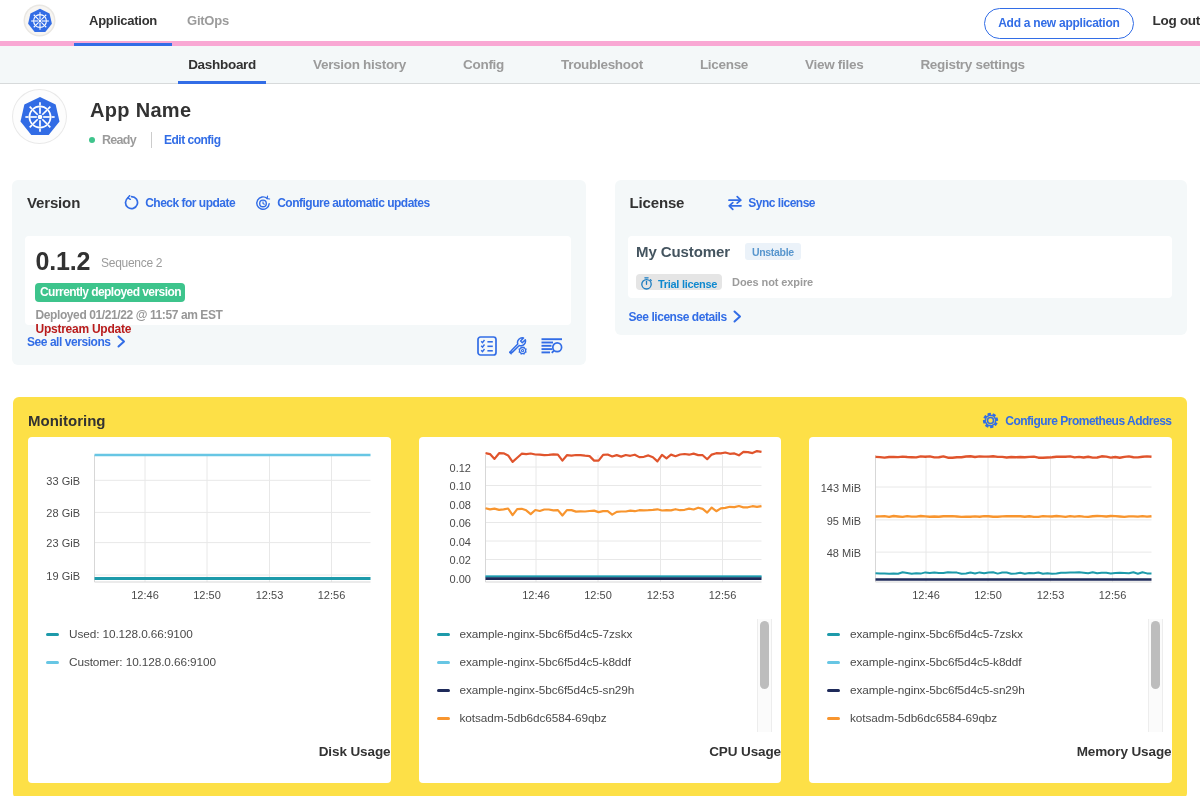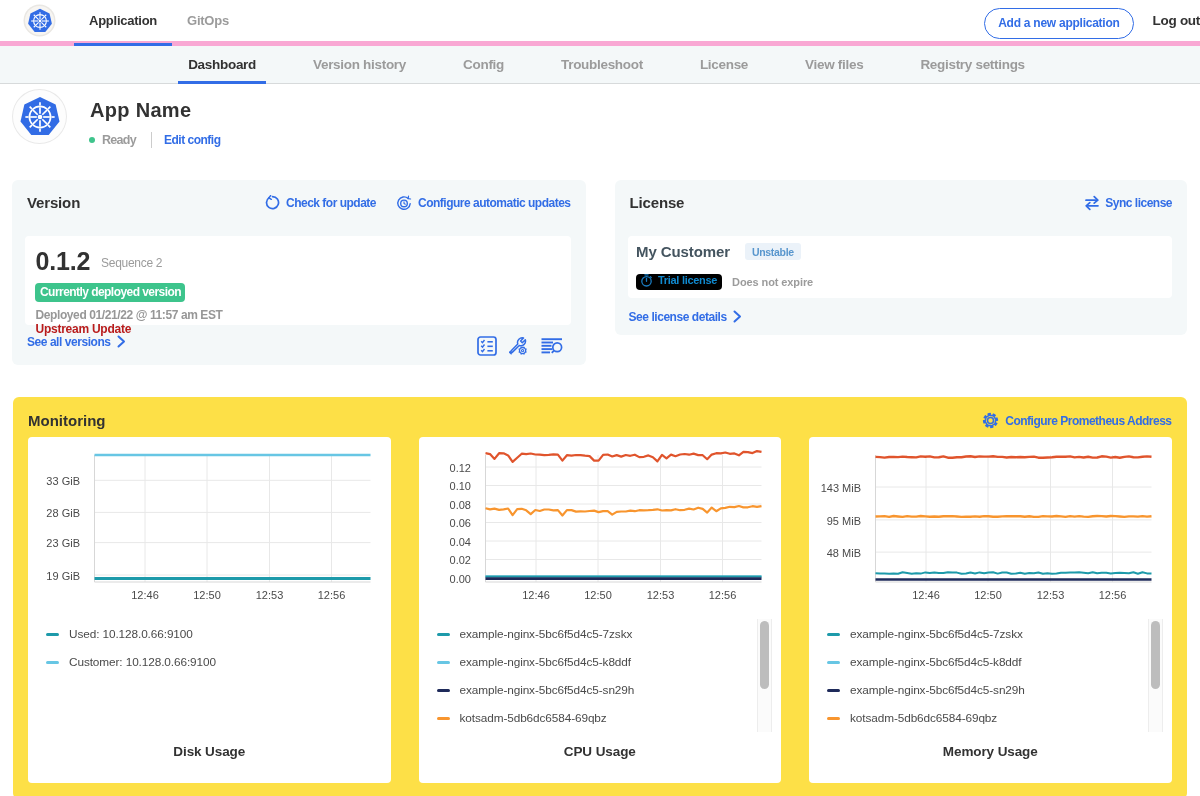--- a/index.html
+++ b/index.html
@@ -32,21 +32,21 @@
 .statusdot { width:6px; height:6px; border-radius:50%; background:#3fc48c; margin-left:-1px; margin-right:7px; }
 .statusname { color:#9b9b9b; font-weight:bold; font-size:12.5px; letter-spacing:-0.7px; }
 .statussep { width:1px; height:16px; background:#cccccc; margin:0 12px 0 15px; }
 .editcfg { color:#326de6; font-weight:bold; font-size:12px; letter-spacing:-0.5px; }
 
 
 .cardsrow { display:flex; gap:29px; padding:0 13px 0 12px; align-items:flex-start; }
 .card { background:#f4f8f9; border-radius:6px; padding:14px 15px 15.5px 13px; }
 .vcard { width:573.5px; }
 .lcard { width:572.5px; padding-bottom:11px; }
-.cardhead { display:flex; align-items:center; justify-content:space-between; height:17px; }
+.cardhead { display:flex; align-items:center; justify-content:flex-start; height:17px;gap:44px; }
 .cardhead h2 { font-size:15px; font-weight:bold; color:#323232; padding-left:2px; letter-spacing:-0.15px; }
 .headlinks { display:flex; align-items:center; gap:20px; }
 .hlink { display:flex; align-items:center; font-size:12px; letter-spacing:-0.5px; font-weight:bold; color:#326de6; white-space:nowrap; }
 .hlink svg { margin-right:6px; flex:none; }
 .whitebox { background:#fff; border-radius:4px; margin-top:25px;flex-direction:column; }
 .vbox { height:89px; padding:13px 8px 0 10.5px; display:flex; }
 .vleft { width:208px; flex:none; }
 .vline1 { display:flex; align-items:center; }
 .vnum { font-size:25px; font-weight:bold; color:#323232; letter-spacing:-0.2px; line-height:25px; }
 .vseq { font-size:12px; color:#9b9b9b; margin-left:11px; letter-spacing:-0.3px; padding-top:2px; }
@@ -56,35 +56,35 @@
 .vicons { margin-left:auto; display:flex; align-items:center; gap:12px; }
 .seeall { display:flex; align-items:center; margin-top:9px; font-size:12px; letter-spacing:-0.45px; font-weight:bold; color:#326de6; height:15px; padding-left:2px; }
 .lcard .seeall { margin-top:11px; padding-left:1px; }
 .chev { margin-left:6px; display:flex; }
 
 .lbox { height:62px; padding:6px 14px 0 8.5px; }
 .lrow1 { display:flex; align-items:center; height:19px; }
 .lname { font-size:15px; font-weight:bold; color:#44545f; letter-spacing:-0.1px; }
 .lchannel { margin-left:15px; background:#ebf2f9; color:#5896cd; font-size:10.5px; letter-spacing:-0.3px; font-weight:bold; border-radius:3px; padding:0 7px; height:17px; display:flex; align-items:center; }
 .lrow2 { display:flex; align-items:center; margin-top:12.5px; }
-.ltrial { display:flex; align-items:flex-start; background:#000000; color:#1089cf; font-size:11px; letter-spacing:-0.3px; font-weight:bold; border-radius:4px; padding:0 5px 0 4px; height:16.5px; }
+.ltrial { display:flex; align-items:flex-end; background:#e5e5e5; color:#1089cf; font-size:11px; letter-spacing:-0.3px; font-weight:bold; border-radius:4px; padding:0 5px 0 4px; height:16.5px; }
 .ltrial svg { margin-right:5px; }
 .lexpire { margin-left:10px; font-size:11px; font-weight:bold; color:#9b9b9b; letter-spacing:-0.1px; }
 
 
 .monitor { margin:32.5px 13px 0 13px; background:#fde047; border-radius:6px; padding:15px 15.5px 16px 15px; height:402px; }
 .monhead { display:flex; align-items:center; justify-content:space-between; height:17px; }
 .monhead h2 { font-size:15px; font-weight:bold; color:#323232; padding-left:0; letter-spacing:0; }
 .charts { display:flex; gap:28px; margin-top:8px; }
 .chartcard { width:362.5px; height:346px; background:#fff; border-radius:4px; position:relative; }
 .legend { margin-top:11px; padding-left:18px; }
 .legenditem { display:flex; align-items:center; height:28px; }
 .ldash { width:13px; height:3px; border-radius:2px; margin-right:10px; flex:none; }
 .ltext { font-size:11.8px; color:#4a4a4a; letter-spacing:-0.1px; }
-.charttitle { position:absolute; bottom:24.5px; left:0; right:0; text-align:center; font-size:13.5px; letter-spacing:-0.1px; font-weight:bold; color:#323232; }
+.charttitle { position:absolute; bottom:24.5px; left:0; right:0; text-align:right; font-size:13.5px; letter-spacing:-0.1px; font-weight:bold; color:#323232; }
 .scrolltrack { position:absolute; right:9px; top:182px; width:15px; height:113px; background:#fbfbfb; border-left:1px solid #ededed; border-right:1px solid #ededed; }
 .scrollthumb { position:absolute; right:12px; top:184px; width:9px; height:68px; border-radius:5px; background:#bdbdbd; }
 svg.chart text { font-family:"Liberation Sans",sans-serif; fill:#4a4a4a; }
 </style>
 </head>
 <body>
 
 <div class="topbar">
   <div class="klogo-wrap">
       <svg width="26" height="26" viewBox="0 0 26 26">

